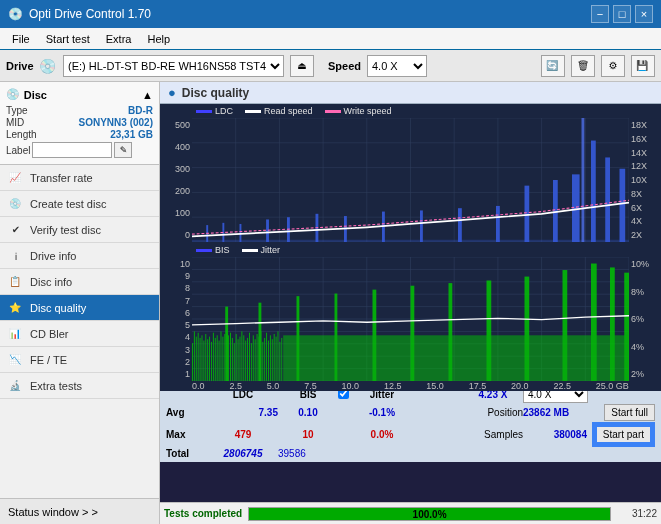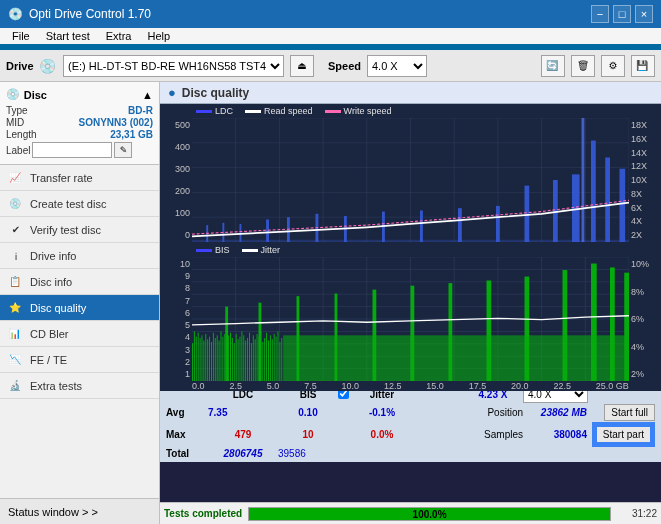--- a/index.html
+++ b/index.html
@@ -5,21 +5,21 @@
     * { box-sizing: border-box; margin: 0; padding: 0; }
     body { font-family: 'Segoe UI', Tahoma, Geneva, Verdana, sans-serif; font-size: 11px; background: #f0f0f0; width: 661px; height: 524px; overflow: hidden; }
     
     
     .titlebar { background: #1a6ab1; color: white; height: 28px; display: flex; align-items: center; justify-content: space-between; padding: 0 8px; }
     .titlebar-title { font-size: 12px; display: flex; align-items: center; gap: 6px; }
     .titlebar-controls { display: flex; gap: 4px; }
     .titlebar-btn { width: 18px; height: 18px; border: 1px solid rgba(255,255,255,0.4); background: rgba(255,255,255,0.1); color: white; font-size: 11px; cursor: pointer; display: flex; align-items: center; justify-content: center; }
     
     
-    .menubar { background: #f5f5f5; height: 22px; display: flex; align-items: center; border-bottom: 6px solid #0369a1; padding: 0 4px; }
+    .menubar { background: #f5f5f5; height: 22px; display: flex; align-items: center; border-bottom: 1px solid #0369a1; padding: 0 4px; }
     .menu-item { padding: 2px 8px; cursor: pointer; font-size: 11px; }
     
     
     .drivebar { background: #e8e8e8; height: 32px; display: flex; align-items: center; padding: 0 6px; gap: 6px; border-bottom: 1px solid #c0c0c0; }
     .drive-label { font-weight: bold; font-size: 11px; }
     .drive-select { height: 22px; font-size: 11px; min-width: 200px; border: 1px solid #a0a0a0; background: white; }
     .drive-icon-btn { width: 24px; height: 22px; border: 1px solid #a0a0a0; background: #f5f5f5; cursor: pointer; display: flex; align-items: center; justify-content: center; font-size: 10px; }
     .speed-label { font-weight: bold; font-size: 11px; margin-left: 8px; }
     .speed-select { height: 22px; font-size: 11px; width: 60px; border: 1px solid #a0a0a0; background: white; }
     .spacer { flex: 1; }
@@ -454,27 +454,27 @@
           </div>
           <div style="width:64px;"></div>
         </div>
 
         <div style="display:flex; gap:0;">
 
           <div style="flex:1;">
 
             <div style="display:flex; align-items:center; font-size:10px; margin-bottom:1px;">
               <div style="width:42px; font-weight:bold;">Avg</div>
-              <div style="width:70px; text-align:left; color:#0000cc; font-weight:bold;">7.35</div>
+              <div style="width:70px; text-align:right; color:#0000cc; font-weight:bold;">7.35</div>
               <div style="width:60px; text-align:center; color:#0000cc; font-weight:bold;">0.10</div>
               <div style="width:14px;"></div>
               <div style="width:60px; text-align:center; color:#0000cc; font-weight:bold;">-0.1%</div>
               <div style="flex:1;"></div>
               <div style="width:60px; text-align:right; font-size:10px;">Position</div>
-              <div style="width:68px; text-align:right; color:#0000cc; font-weight:bold; font-size:10px; padding-right:4px;font-style:italic;">23862 MB</div>
+              <div style="width:68px; color:#0000cc; font-weight:bold; font-size:10px; padding-right:4px;">23862 MB</div>
               <div style="width:64px; text-align:right;">
                 <button class="btn-full">Start full</button>
               </div>
             </div>
 
             <div style="display:flex; align-items:center; font-size:10px; margin-bottom:1px;">
               <div style="width:42px; font-weight:bold;">Max</div>
               <div style="width:70px; text-align:center; color:#cc0000; font-weight:bold;">479</div>
               <div style="width:60px; text-align:center; color:#cc0000; font-weight:bold;">10</div>
               <div style="width:14px;"></div>

